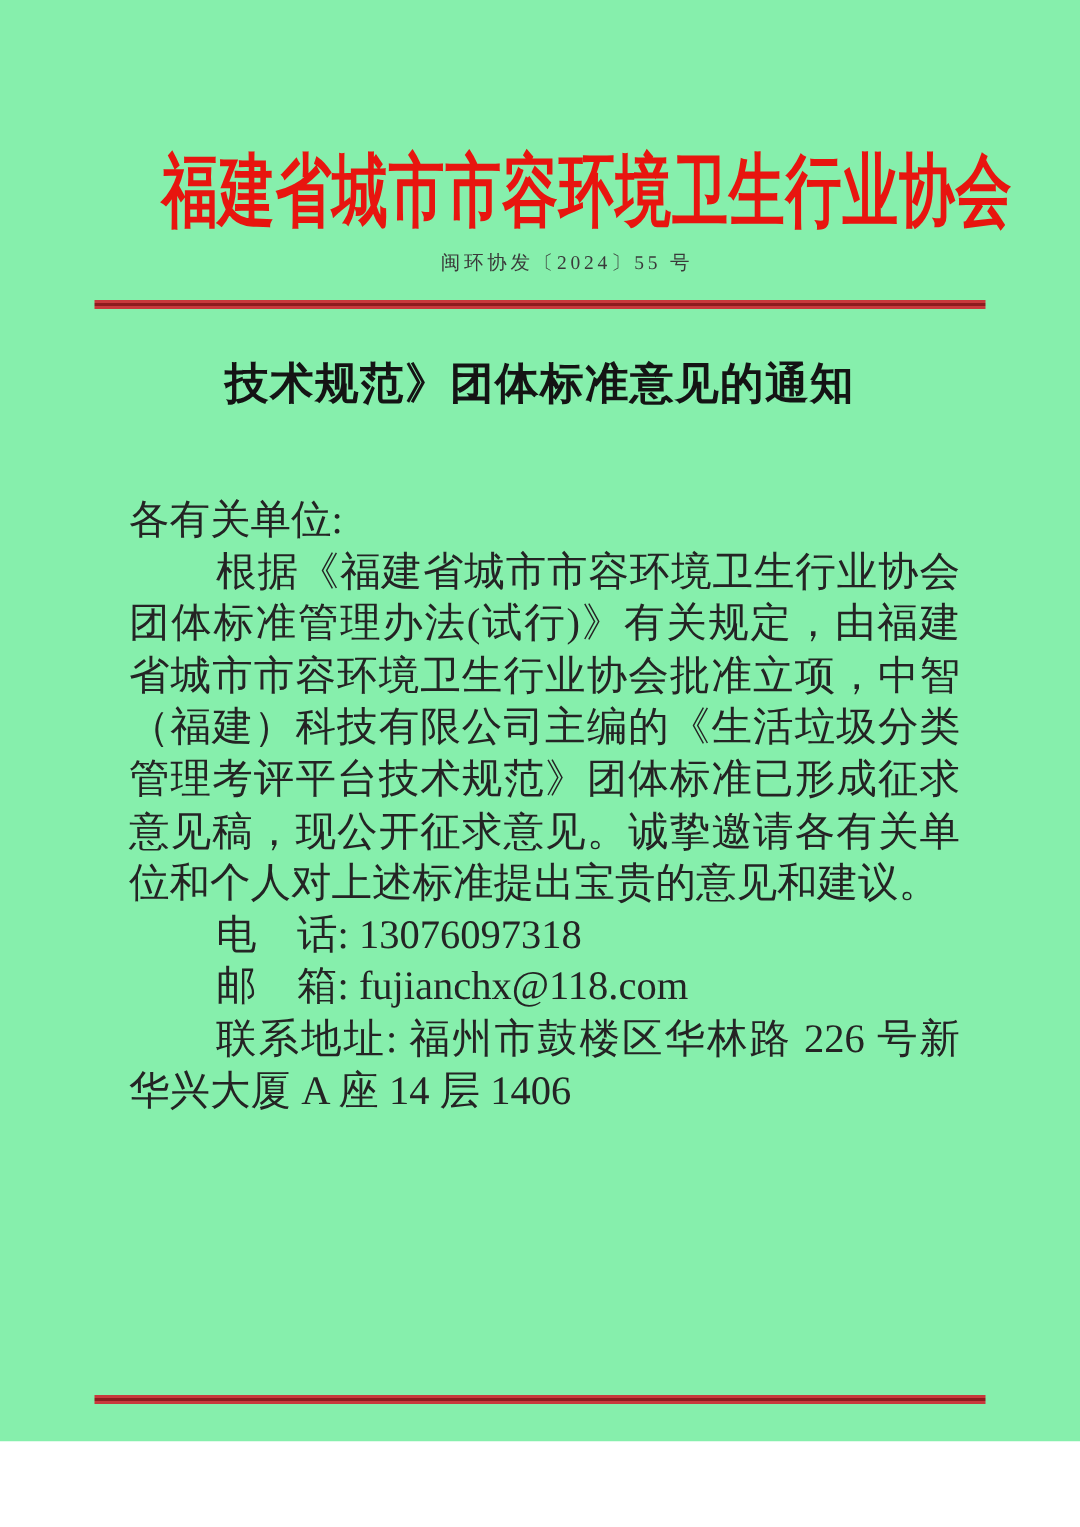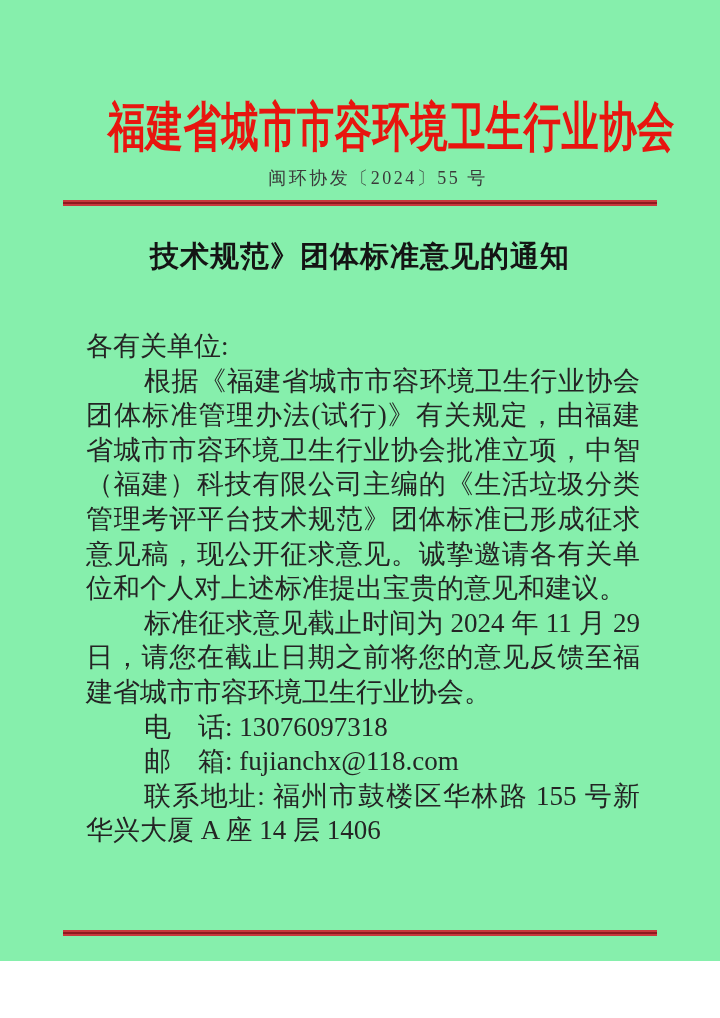--- a/index.html
+++ b/index.html
@@ -25,21 +25,21 @@
     transform: scaleX(0.70);
     transform-origin: 50% 50%;
     letter-spacing: 1px;
   }
   .doc-number {
     position: absolute;
     top: 166px;
     left: 0;
     right: 0;
     text-align: center;
-    font-size: 18px;
+    font-size: 13px;
     color: #3a3a3a;
     letter-spacing: 2.5px;
     padding-left: 36px;
   }
   .rule {
     position: absolute;
     left: 63px;
     right: 63px;
     height: 6px;
     background: linear-gradient(to bottom,
@@ -84,20 +84,19 @@
 
   <div class="rule rule-top"></div>
 
   <div class="title">
     <div>技术规范》团体标准意见的通知</div>
   </div>
 
   <div class="content">
     <p class="salutation">各有关单位:</p>
     <p class="para">根据《福建省城市市容环境卫生行业协会团体标准管理办法(试行)》有关规定，由福建省城市市容环境卫生行业协会批准立项，中智（福建）科技有限公司主编的《生活垃圾分类管理考评平台技术规范》团体标准已形成征求意见稿，现公开征求意见。诚挚邀请各有关单位和个人对上述标准提出宝贵的意见和建议。</p>
-    <p class="para">标准征求意见截止时间为 2024 年 11 月 29 日，请您在截止日期之前将您的意见反馈至福建省城市市容环境卫生行业协会。</p>
     <p class="para">电　话: 13076097318</p>
     <p class="para">邮　箱: fujianchx@118.com</p>
-    <p class="para">联系地址: 福州市鼓楼区华林路 155 号新华兴大厦 A 座 14 层 1406</p>
+    <p class="para">联系地址: 福州市鼓楼区华林路 226 号新华兴大厦 A 座 14 层 1406</p>
   </div>
 
   <div class="rule rule-bottom"></div>
 </div>
 
 </body></html>

